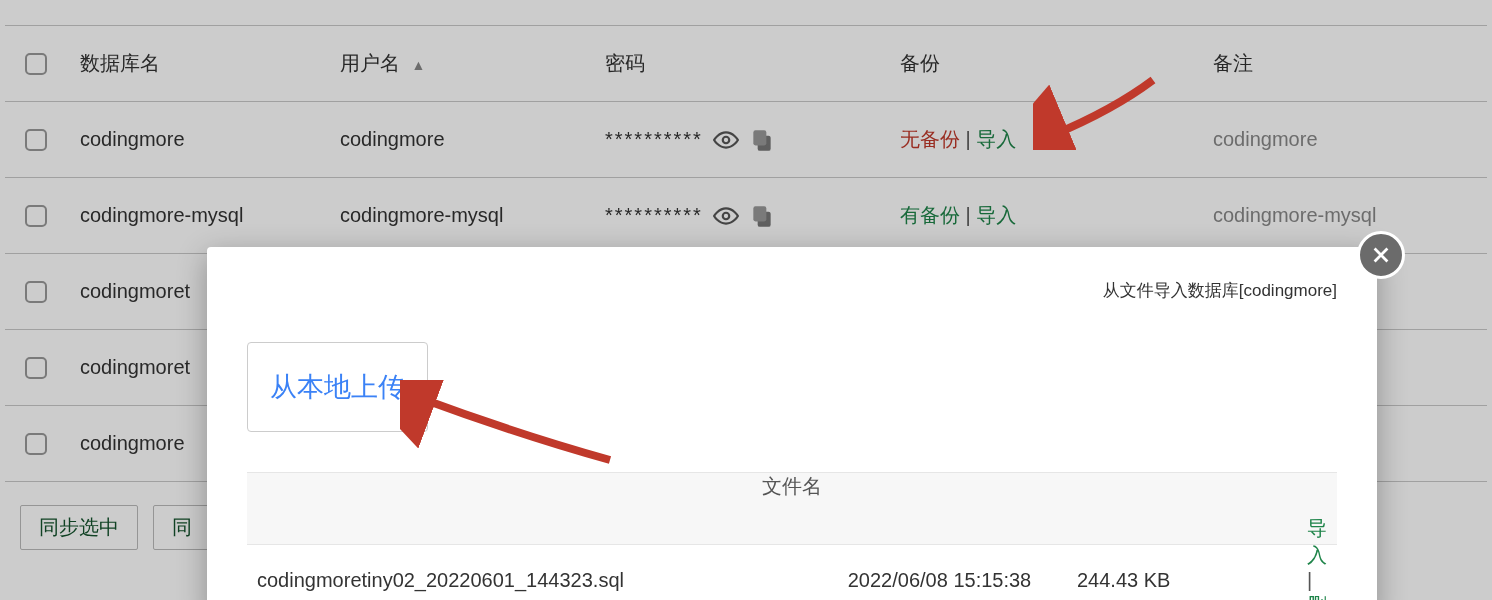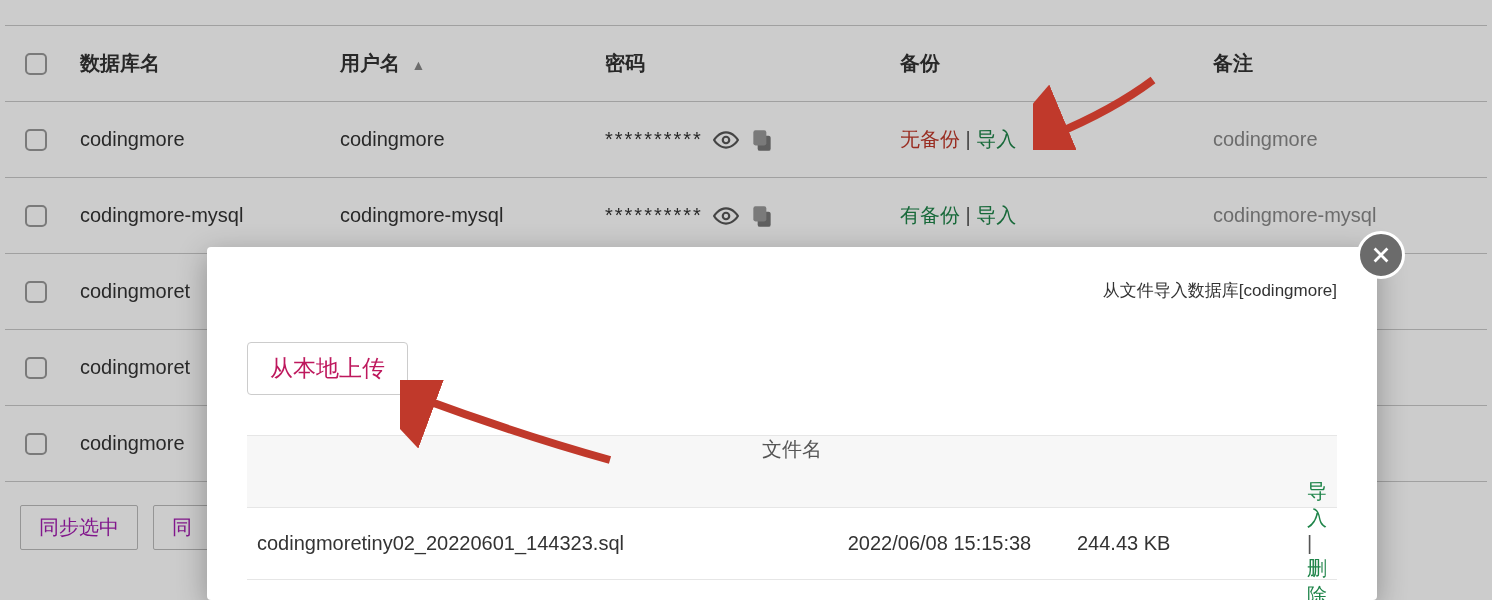--- a/index.html
+++ b/index.html
@@ -30,21 +30,21 @@
     z-index: 0;
   }
   .db-row {
     display: flex;
     align-items: center;
     height: 76px;
     border-bottom: 1px solid #c8c8c8;
     padding-left: 20px;
   }
   .db-header {
-    font-weight: 700;
+    font-weight: 400;
     color: #333;
   }
   .col-check   { width: 55px; flex: 0 0 55px; }
   .col-name    { width: 260px; flex: 0 0 260px; }
   .col-user    { width: 265px; flex: 0 0 265px; }
   .col-pass    { width: 295px; flex: 0 0 295px; display:flex; align-items:center; gap: 10px;}
   .col-backup  { width: 265px; flex: 0 0 265px; }
   .col-remark  { flex: 1 1 auto; color: #888; margin-left: 48px; }
   .db-header .col-remark { color:#333; }
 
@@ -68,21 +68,21 @@
   .link-green { color: #1e8449; cursor: pointer; }
 
   .bottom-btns {
     position: absolute;
     left: 20px; top: 505px;
     display: flex; gap: 15px;
     z-index: 0;
   }
   .btn-outline {
     border: 1px solid #bbb; background: #fff; border-radius: 2px;
-    padding: 8px 18px; font-size: 20px; color: #a21caf;
+    padding: 8px 18px; font-size: 20px; color: #14532d;
   }
 
   
   .modal {
     position: absolute;
     left: 207px; top: 247px;
     width: 1170px;
     min-height: 353px;
     background: #fff;
     border-radius: 4px;
@@ -105,21 +105,21 @@
     color: #fff;
     cursor: pointer;
     border: 3px solid #fff;
   }
   .modal-close svg { width: 22px; height: 22px; }
 
   .modal-body { padding: 30px 40px 0 40px; }
 
   .upload-btn {
     border: 1px solid #ccc; background: #fff; border-radius: 4px;
-    padding: 10px 22px; font-size: 23px; color: #be185d; cursor: pointer;
+    padding: 26px 22px; font-size: 27px; color: #3b82f6; cursor: pointer;
   }
 
   .file-table {
     margin-top: 40px;
     border-top: 1px solid #e6e6e6;
   }
   .file-row {
     display: flex; align-items: center;
     height: 72px;
     border-bottom: 1px solid #e6e6e6;

